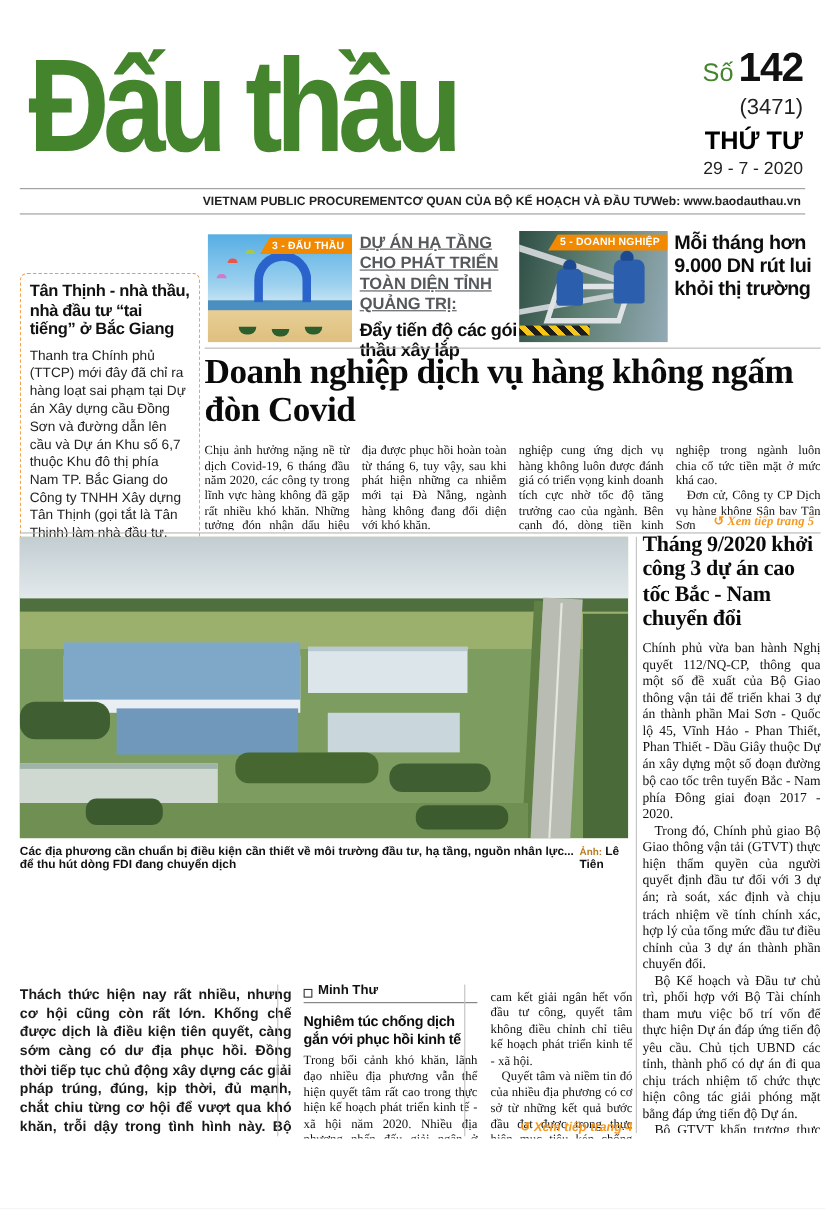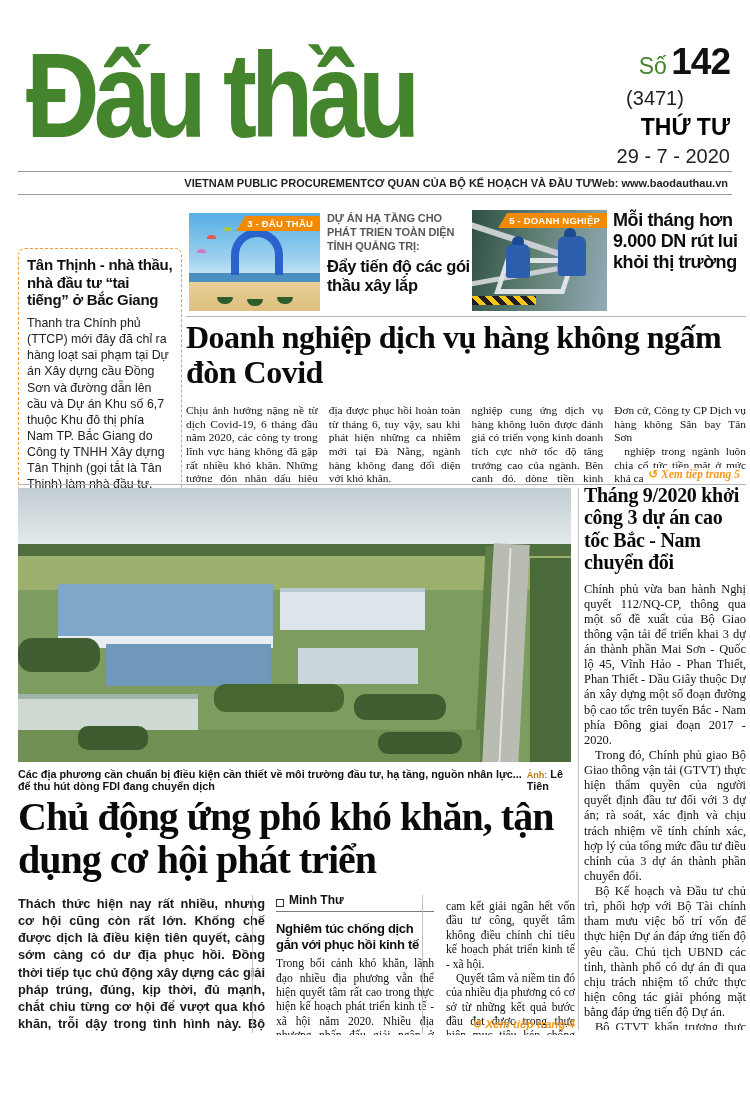--- a/index.html
+++ b/index.html
@@ -6,42 +6,42 @@
   body { background:#888; font-family:"Liberation Sans", sans-serif; }
   .page { position:relative; width:750px; height:1099px; background:#fff; margin:0 auto; overflow:hidden; }
 
   
   .logo { position:absolute; left:26px; top:18px; width:560px; height:150px;
           color:#43842c; font-weight:bold; font-size:102px; letter-spacing:-6px;
           transform:scaleY(1.18); transform-origin:top left; line-height:1.3; }
   .issue { position:absolute; right:20px; top:40px; width:150px; text-align:right; line-height:1.2; }
   .issue .so { color:#43842c; font-size:23px; }
   .issue .num { color:#111; font-size:37px; font-weight:bold; letter-spacing:-1px; }
-  .issue .sub { color:#222; font-size:20px; margin-top:2px;text-align:center; }
+  .issue .sub { color:#222; font-size:20px; margin-top:2px; }
   .issue .weekday { color:#000000; font-size:23px; font-weight:bold; margin-top:4px; }
-  .issue .date { color:#222; font-size:20px; margin-top:2px; }
+  .issue .date { color:#222; font-size:16px; margin-top:2px; }
   .tagline { position:absolute; left:18px; right:18px; top:171px; border-top:1px solid #9a9a9a;
              border-bottom:1px solid #9a9a9a; padding:5px 4px; display:flex; justify-content:flex-end;
              font-size:11px; font-weight:bold; color:#222; }
 
   
   .box-left { position:absolute; left:18px; top:210px; width:164px; height:268px;
               border:1px dashed #f49a3c; border-radius:7px; padding:7px 8px;margin-top:38px; }
   .box-left h2 { font-size:15px; line-height:1.18; color:#111; letter-spacing:-0.3px; }
   .box-left .body { margin-top:6px; font-size:12.4px; line-height:1.3; color:#222; }
   .read-link { color:#f5991f; font-style:italic; font-size:11.5px; font-weight:bold; }
   .read-link .tri { font-style:normal; font-size:9px; }
 
   .photo { position:absolute; overflow:hidden; }
   .photo-tag { position:absolute; top:3px; right:0; background:#f18a01; color:#fff;
                font-size:9.5px; font-weight:bold; padding:2px 7px 2px 11px;
                clip-path:polygon(9px 0,100% 0,100% 100%,0 100%); letter-spacing:0.2px; }
 
   .teaser-center-text { position:absolute; left:327px; top:212px; width:146px; }
-  .kicker { font-size:11px; font-weight:bold; color:#55595c; line-height:1.25; letter-spacing:-0.1px; }
+  .kicker { font-size:15px; font-weight:bold; color:#55595c; line-height:1.25; letter-spacing:-0.1px;text-decoration:underline; }
   .teaser-center-text h2 { margin-top:4px; font-size:16.5px; line-height:1.15; color:#0d0d0d; letter-spacing:-0.4px; }
   .teaser-right-text { position:absolute; left:613px; top:210px; width:132px; }
   .teaser-right-text h2 { font-size:18px; line-height:1.16; color:#0d0d0d; letter-spacing:-0.4px; }
 
   .rule-h { position:absolute; border-top:1px solid #b5b5b5; }
   .rule-v { position:absolute; border-left:1px solid #c0c0c0; }
 
   
   .covid-head { position:absolute; left:186px; top:320px; width:560px;
                 font-family:"Liberation Serif", serif; font-weight:bold; font-size:32px;
@@ -181,22 +181,22 @@
     <div class="bodycol">
         <p>Chịu ảnh hưởng nặng nề từ dịch Covid-19, 6 tháng đầu năm 2020, các công ty trong lĩnh vực hàng không đã gặp rất nhiều khó khăn. Những tưởng đón nhận dấu hiệu tích cực khi các đường bay nội</p>
       </div>
     <div class="bodycol">
         <p>địa được phục hồi hoàn toàn từ tháng 6, tuy vậy, sau khi phát hiện những ca nhiễm mới tại Đà Nẵng, ngành hàng không đang đối diện với khó khăn.</p>
       </div>
     <div class="bodycol">
         <p>nghiệp cung ứng dịch vụ hàng không luôn được đánh giá có triển vọng kinh doanh tích cực nhờ tốc độ tăng trưởng cao của ngành. Bên cạnh đó, dòng tiền kinh doanh tốt cũng giúp nhiều doanh</p>
       </div>
     <div class="bodycol" style="position:relative;">
+        <p>nghiệp trong ngành luôn chia cổ tức tiền mặt ở mức khá cao.</p>
         <p>Đơn cử, Công ty CP Dịch vụ hàng không Sân bay Tân Sơn</p>
-        <p>nghiệp trong ngành luôn chia cổ tức tiền mặt ở mức khá cao.</p>
       <span class="cont-link covid-link"><span class="curl">↺</span> <span>Xem tiếp trang 5</span></span>
     </div>
   </div>
 
   <div class="rule-h" style="left:18px;top:484px;width:728px;"></div>
 
   <div class="aerial">
     <div class="aer" style="left:0;top:0;width:553px;height:62px;background:linear-gradient(#c2cdd2,#e6ecee);"></div>
     <div class="aer" style="left:0;top:56px;width:553px;height:14px;background:#4f6f3f;"></div>
     <div class="aer" style="left:0;top:68px;width:553px;height:34px;background:#9ab06c;"></div>
@@ -227,21 +227,20 @@
     <h2>Tháng 9/2020 khởi công 3 dự án cao tốc Bắc - Nam chuyển đổi</h2>
     <div class="body">
       <p>Chính phủ vừa ban hành Nghị quyết 112/NQ-CP, thông qua một số đề xuất của Bộ Giao thông vận tải để triển khai 3 dự án thành phần Mai Sơn - Quốc lộ 45, Vĩnh Hảo - Phan Thiết, Phan Thiết - Dầu Giây thuộc Dự án xây dựng một số đoạn đường bộ cao tốc trên tuyến Bắc - Nam phía Đông giai đoạn 2017 - 2020.</p>
       <p>Trong đó, Chính phủ giao Bộ Giao thông vận tải (GTVT) thực hiện thẩm quyền của người quyết định đầu tư đối với 3 dự án; rà soát, xác định và chịu trách nhiệm về tính chính xác, hợp lý của tổng mức đầu tư điều chỉnh của 3 dự án thành phần chuyển đổi.</p>
       <p>Bộ Kế hoạch và Đầu tư chủ trì, phối hợp với Bộ Tài chính tham mưu việc bố trí vốn để thực hiện Dự án đáp ứng tiến độ yêu cầu. Chủ tịch UBND các tỉnh, thành phố có dự án đi qua chịu trách nhiệm tổ chức thực hiện công tác giải phóng mặt bằng đáp ứng tiến độ Dự án.</p>
       <p>Bộ GTVT khẩn trương thực hiện các thủ tục tiếp theo để khởi công các dự án từ tháng 9/2020, chậm nhất đến cuối năm 2022 hoàn thành, đưa vào sử dụng…</p>
     </div>
 
   </div>
 
-  <h1 class="main-head">Chủ động ứng phó khó khăn, tận dụng cơ hội phát triển</h1>
   <div class="main-cols">
     <div class="lead">Thách thức hiện nay rất nhiều, nhưng cơ hội cũng còn rất lớn. Khống chế được dịch là điều kiện tiên quyết, càng sớm càng có dư địa phục hồi. Đồng thời tiếp tục chủ động xây dựng các giải pháp trúng, đúng, kịp thời, đủ mạnh, chắt chiu từng cơ hội để vượt qua khó khăn, trỗi dậy trong tình hình này. Bộ trưởng Bộ Kế hoạch và Đầu tư (KH&amp;ĐT) Nguyễn Chí Dũng nhận định tại Hội nghị giao ban trực tuyến ngành Kế hoạch và Đầu tư diễn ra ngày 28/7/2020.</div>
     <div class="mcol2">
       <div class="byline">
           <span class="sq"></span>
           <span>Minh Thư</span>
         </div>
       <div class="subhead">Nghiêm túc chống dịch gắn với phục hồi kinh tế</div>
       <div class="body">
           <p>Trong bối cảnh khó khăn, lãnh đạo nhiều địa phương vẫn thể hiện quyết tâm rất cao trong thực hiện kế hoạch phát triển kinh tế - xã hội năm 2020. Nhiều địa phương phấn đấu giải ngân ở mức cao nhất, không ít địa phương</p>

